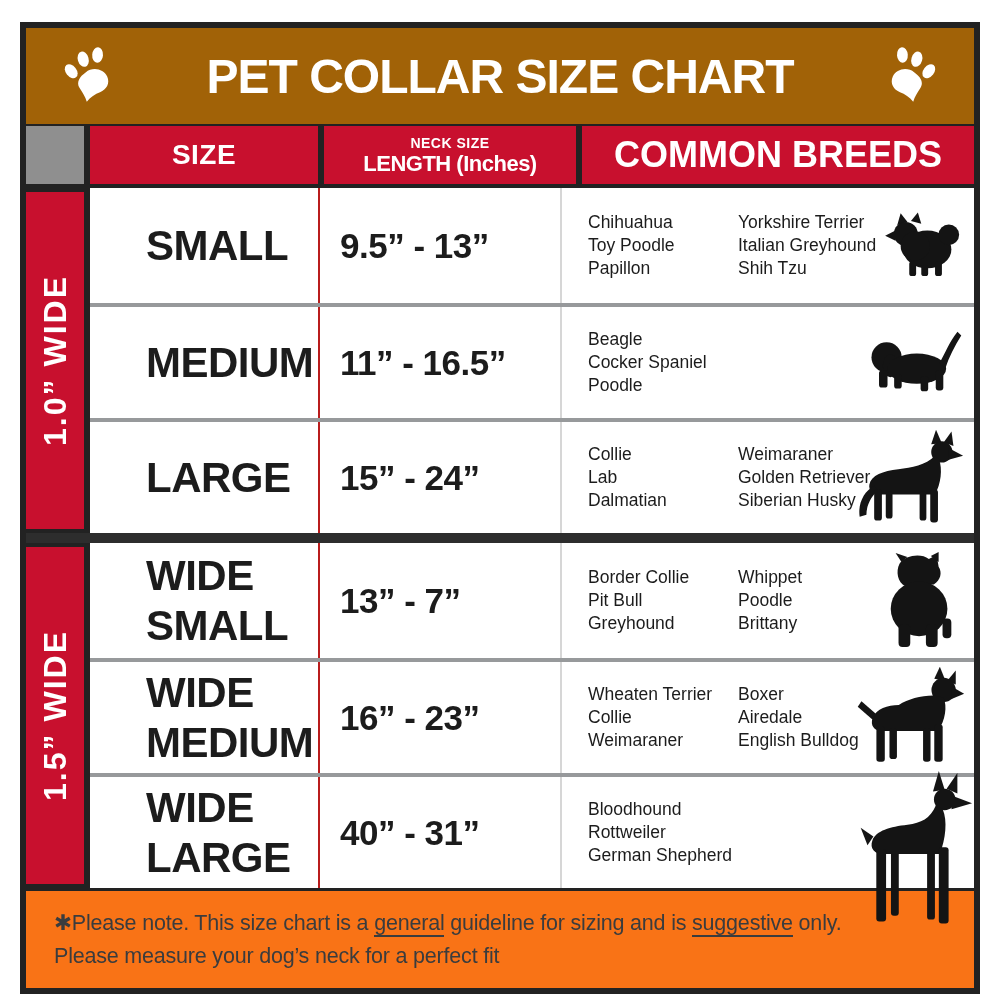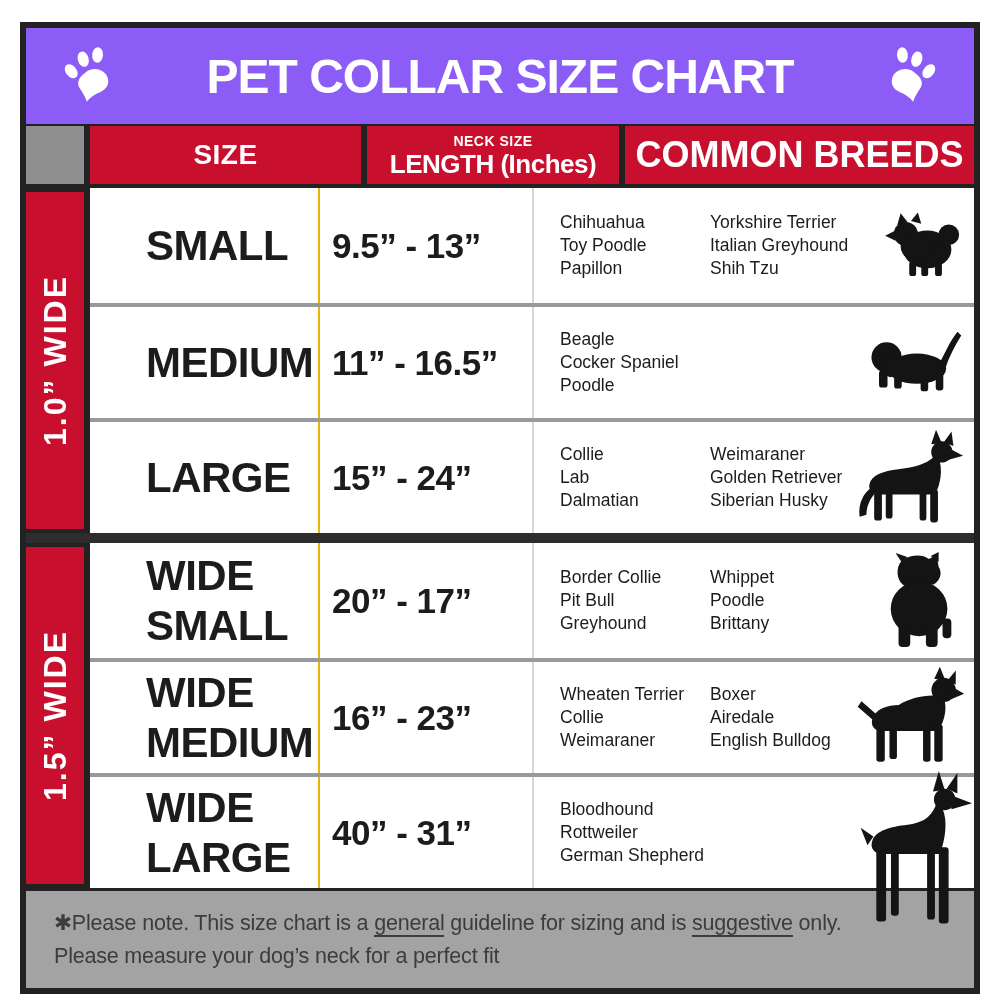--- a/index.html
+++ b/index.html
@@ -1,56 +1,56 @@
 <!DOCTYPE html>
 <html><head>
 <meta charset="utf-8">
 <style>
   html,body{margin:0;padding:0;background:#ffffff;font-family:"Liberation Sans",sans-serif;}
   .poster{width:960px;margin:22px auto;background:#222222;padding:6px;box-sizing:border-box;}
 
   
-  .titlebar{height:96px;background:#8b5cf6;display:flex;align-items:center;padding:0 30px;}
+  .titlebar{height:96px;background:#a16207;display:flex;align-items:center;padding:0 30px;}
   .titlebar .paw{width:64px;height:60px;flex:none;}
   .titlebar .paw.right{transform:scaleX(-1);}
   .title{flex:1;text-align:center;color:#ffffff;font-weight:bold;font-size:48px;letter-spacing:-1px;white-space:nowrap;}
 
   
   .thead{display:flex;height:58px;margin-top:2px;margin-bottom:4px;}
   .corner{width:58px;flex:none;background:#8f8f8f;margin-right:6px;}
   .hcell{background:#c8102e;color:#ffffff;display:flex;flex-direction:column;align-items:center;justify-content:center;text-align:center;}
-  .hcell.size{width:271px;flex:none;margin-right:6px;font-weight:bold;font-size:28px;letter-spacing:.5px;}
+  .hcell.size{width:228px;flex:none;margin-right:6px;font-weight:bold;font-size:28px;letter-spacing:.5px;}
   .hcell.neck{width:252px;flex:none;margin-right:6px;line-height:1;}
   .neck-sub{font-size:14px;font-weight:bold;letter-spacing:.5px;margin-bottom:3px;}
-  .neck-main{font-size:26px;font-weight:bold;letter-spacing:-.5px;}
+  .neck-main{font-size:22px;font-weight:bold;letter-spacing:-.5px;}
   .hcell.breeds{flex:1;font-weight:bold;font-size:36px;letter-spacing:0;}
 
   
   .section{display:flex;gap:6px;}
   .strip{width:58px;flex:none;background:#c8102e;margin:4px 0;display:flex;align-items:center;justify-content:center;}
   .strip-label{writing-mode:vertical-rl;transform:rotate(180deg);color:#ffffff;font-weight:bold;font-size:32px;letter-spacing:2px;white-space:nowrap;}
   .rows{flex:1;display:flex;flex-direction:column;}
   .row{height:115px;background:#ffffff;display:flex;position:relative;box-sizing:border-box;}
   .rows .row + .row{border-top:4px solid #97999b;}
   .cell{box-sizing:border-box;display:flex;align-items:center;}
-  .size-cell{width:230px;flex:none;border-right:2px solid #eab308;padding-left:56px;}
+  .size-cell{width:230px;flex:none;border-right:2px solid #b91c1c;padding-left:56px;}
   .size-label{font-weight:bold;font-size:42px;color:#1c1c1c;line-height:1.18;white-space:pre-line;letter-spacing:-.5px;}
-  .length-cell{width:214px;flex:none;border-right:2px solid #d6d6d6;padding-left:12px;}
+  .length-cell{width:242px;flex:none;border-right:2px solid #d6d6d6;padding-left:20px;}
   .length-label{font-weight:bold;font-size:35px;color:#1c1c1c;letter-spacing:-.5px;white-space:nowrap;}
   .breeds-cell{flex:1;padding-left:26px;position:relative;}
   .breeds-col{white-space:pre-line;font-size:17.5px;color:#1c1c1c;line-height:1.3;}
   .breeds-col.c1{width:150px;flex:none;}
   .breeds-col.c2{width:168px;flex:none;}
   .dog-icon{position:absolute;right:8px;top:50%;transform:translateY(-50%);z-index:3;line-height:0;}
   .dog-icon svg{display:block;}
   .dog-icon.dob{top:-6px;transform:none;z-index:6;right:0;}
   .section-divider{height:10px;background:#2d2d2d;}
 
   
-  .footer{background:#a3a3a3;margin-top:3px;padding:16px 28px 14px 28px;color:#3a3c3e;}
+  .footer{background:#f97316;margin-top:3px;padding:16px 28px 14px 28px;color:#3a3c3e;}
   .note-line{font-size:21.5px;letter-spacing:-.2px;line-height:1.55;white-space:nowrap;}
   .u{border-bottom:2px solid #3a3c3e;}
   svg .ink{fill:#141414;}
 </style>
 </head>
 <body>
 
 <div class="poster">
 
   <div class="titlebar">
@@ -197,21 +197,21 @@
       <span class="strip-label">1.5” WIDE</span>
     </div>
     <div class="rows">
 
       <div class="row">
         <div class="cell size-cell">
             <span class="size-label">WIDE
 SMALL</span>
           </div>
         <div class="cell length-cell">
-            <span class="length-label">20” - 17”</span>
+            <span class="length-label">13” - 7”</span>
           </div>
         <div class="cell breeds-cell">
           <div class="breeds-col c1">Border Collie
 Pit Bull
 Greyhound</div>
           <div class="breeds-col c2">Whippet
 Poodle
 Brittany</div>
           <span class="dog-icon">
             <svg viewBox="0 0 90 100" width="88" height="98">

